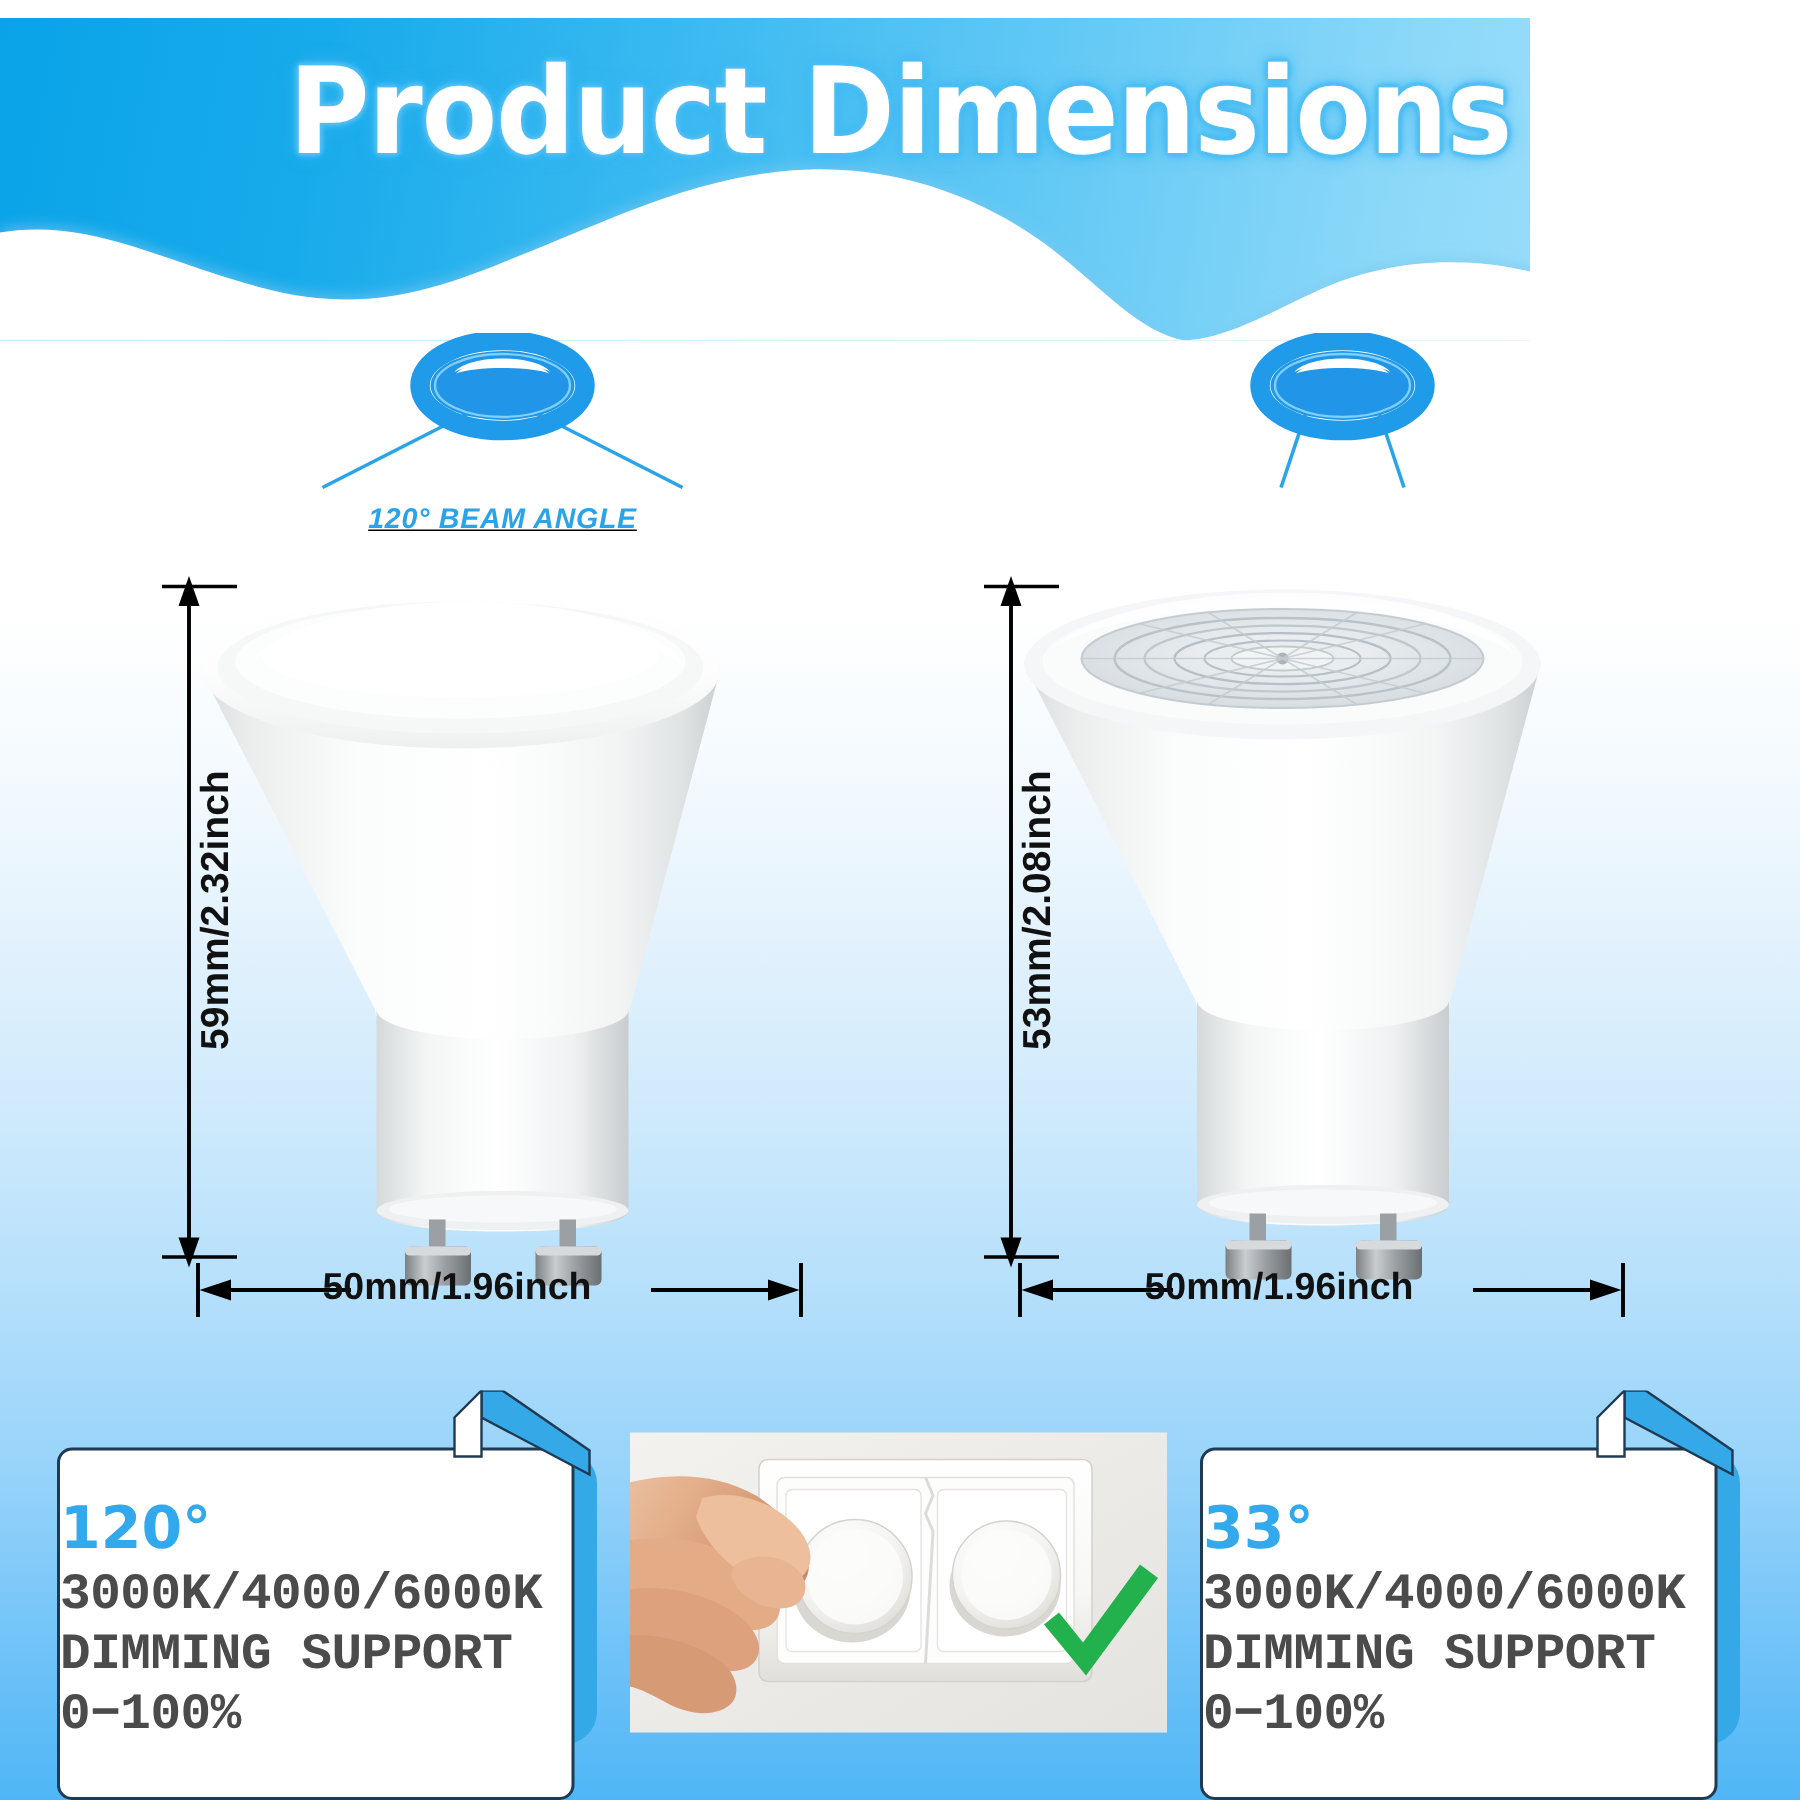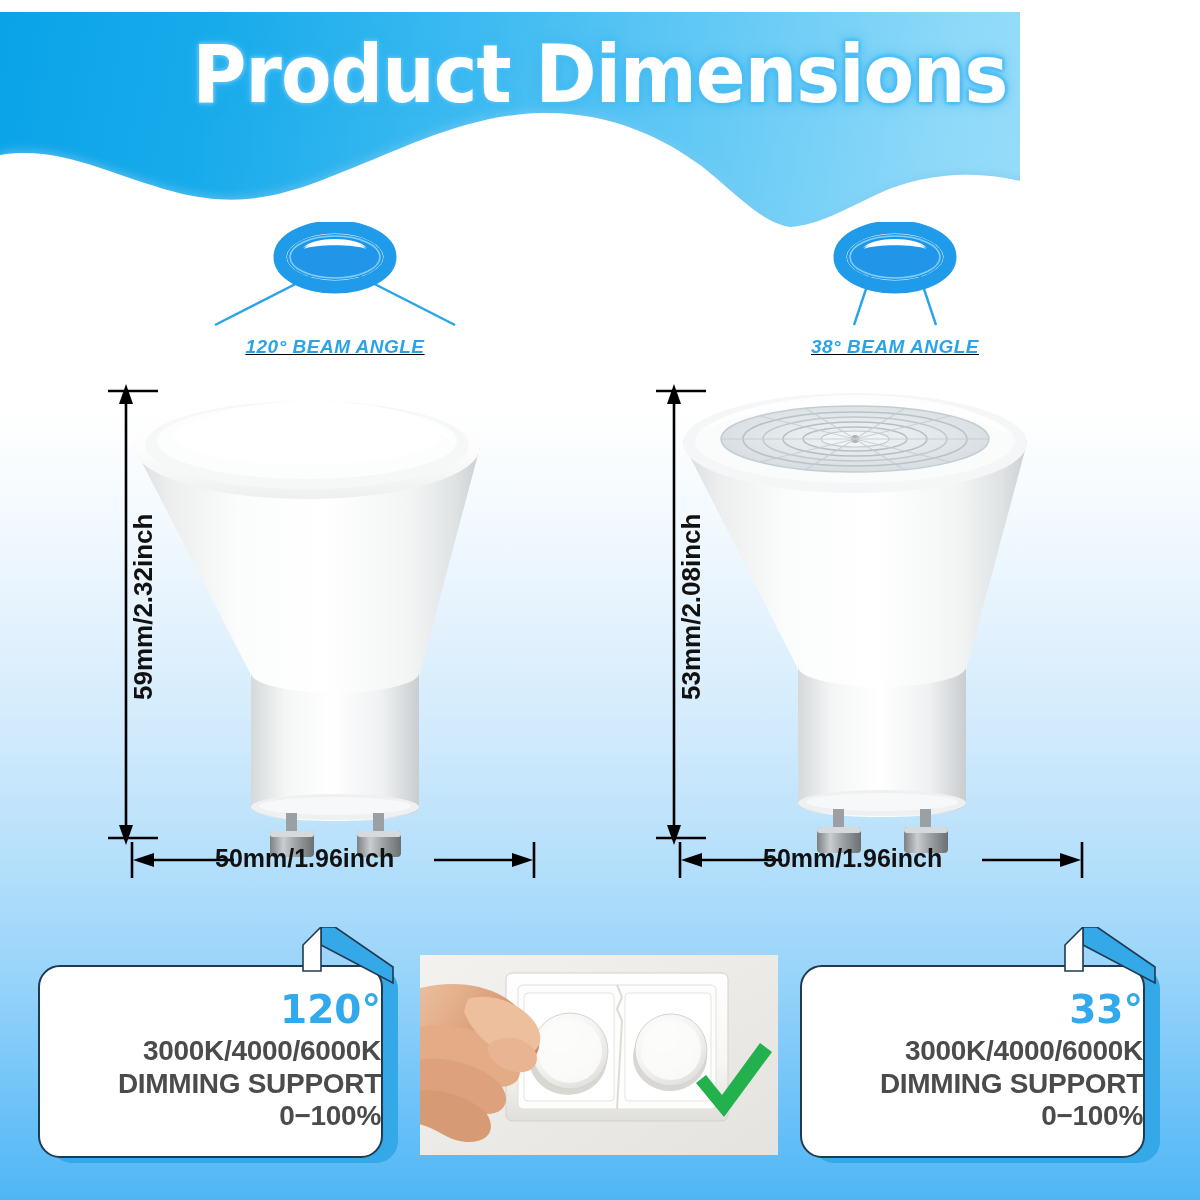--- a/index.html
+++ b/index.html
@@ -96,37 +96,37 @@
   .card-wrap { position:absolute; width:360px; height:215px; }
   #card-left  { left:38px;  top:955px; }
   #card-right { left:800px; top:955px; }
 
   .card-shadow {
     position:absolute; left:12px; top:12px; width:348px; height:196px;
     background:#35a8e8;
     border-radius:22px;
   }
   .card-body {
-    position:absolute; left:0; top:10px; width:345px; height:193px;
+    position:absolute; left:0; top:10px; width:345px; height:235px;
     background:#ffffff;
     border:2px solid #1f3a52;
-    border-radius:22px;
+    border-radius:10px;
     display:flex; flex-direction:column;
-    align-items:flex-end; justify-content:center;
+    align-items:flex-start; justify-content:center;
     z-index:2;
   }
   .card-angle {
     font-size:39px; font-weight:bold; color:#31a9ec;
     line-height:1; margin-bottom:6px;
     font-family:"DejaVu Sans", sans-serif;
   }
   .card-line {
-    font-size:28px; font-weight:bold; color:#4b4b4b;
+    font-size:34px; font-weight:bold; color:#4b4b4b;
     line-height:1.17; letter-spacing:-.3px;
-    font-family:Liberation Sans, sans-serif;
+    font-family:Liberation Mono, monospace;
   }
   .card-tab { position:absolute; z-index:3; }
   #tab-left  { left:247px; top:-28px; }
   #tab-right { left:247px; top:-28px; }
 
   
   #photo {
     position:absolute; left:420px; top:955px; width:358px; height:200px;
     overflow:hidden;
     background:#e9e9e7;
@@ -179,21 +179,20 @@
     <svg class="beam-svg" width="300" height="110" viewBox="0 0 300 110">
 
       <line x1="126" y1="52" x2="109" y2="103" stroke="#2aa4e8" stroke-width="2.4"></line>
       <line x1="174" y1="52" x2="191" y2="103" stroke="#2aa4e8" stroke-width="2.4"></line>
       <ellipse cx="150" cy="35" rx="55" ry="30" fill="none" stroke="#1f9bea" stroke-width="13"></ellipse>
       <ellipse cx="150" cy="35" rx="48" ry="23" fill="#2196e8"></ellipse>
       <ellipse cx="150" cy="35" rx="45" ry="21" fill="none" stroke="#7fd0f7" stroke-width="1.6"></ellipse>
       <path d="M119,27 C128,16 172,16 181,27 C170,22 130,22 119,27 Z" fill="#ffffff"></path>
       <path d="M118,26 C128,14 172,14 182,26 C172,19 128,19 118,26 Z" fill="#ffffff"></path>
     </svg>
-    <div class="beam-label">38° BEAM ANGLE</div>
   </div>
 
   <div class="bulb-block" id="bulb-left">
     <svg width="430" height="485" viewBox="0 0 430 485">
       <defs>
         <linearGradient id="bodyL" x1="0" y1="0" x2="1" y2="0">
           <stop offset="0" stop-color="#d9dcdd"></stop>
           <stop offset="0.10" stop-color="#eceeee"></stop>
           <stop offset="0.30" stop-color="#fbfcfc"></stop>
           <stop offset="0.55" stop-color="#ffffff"></stop>

